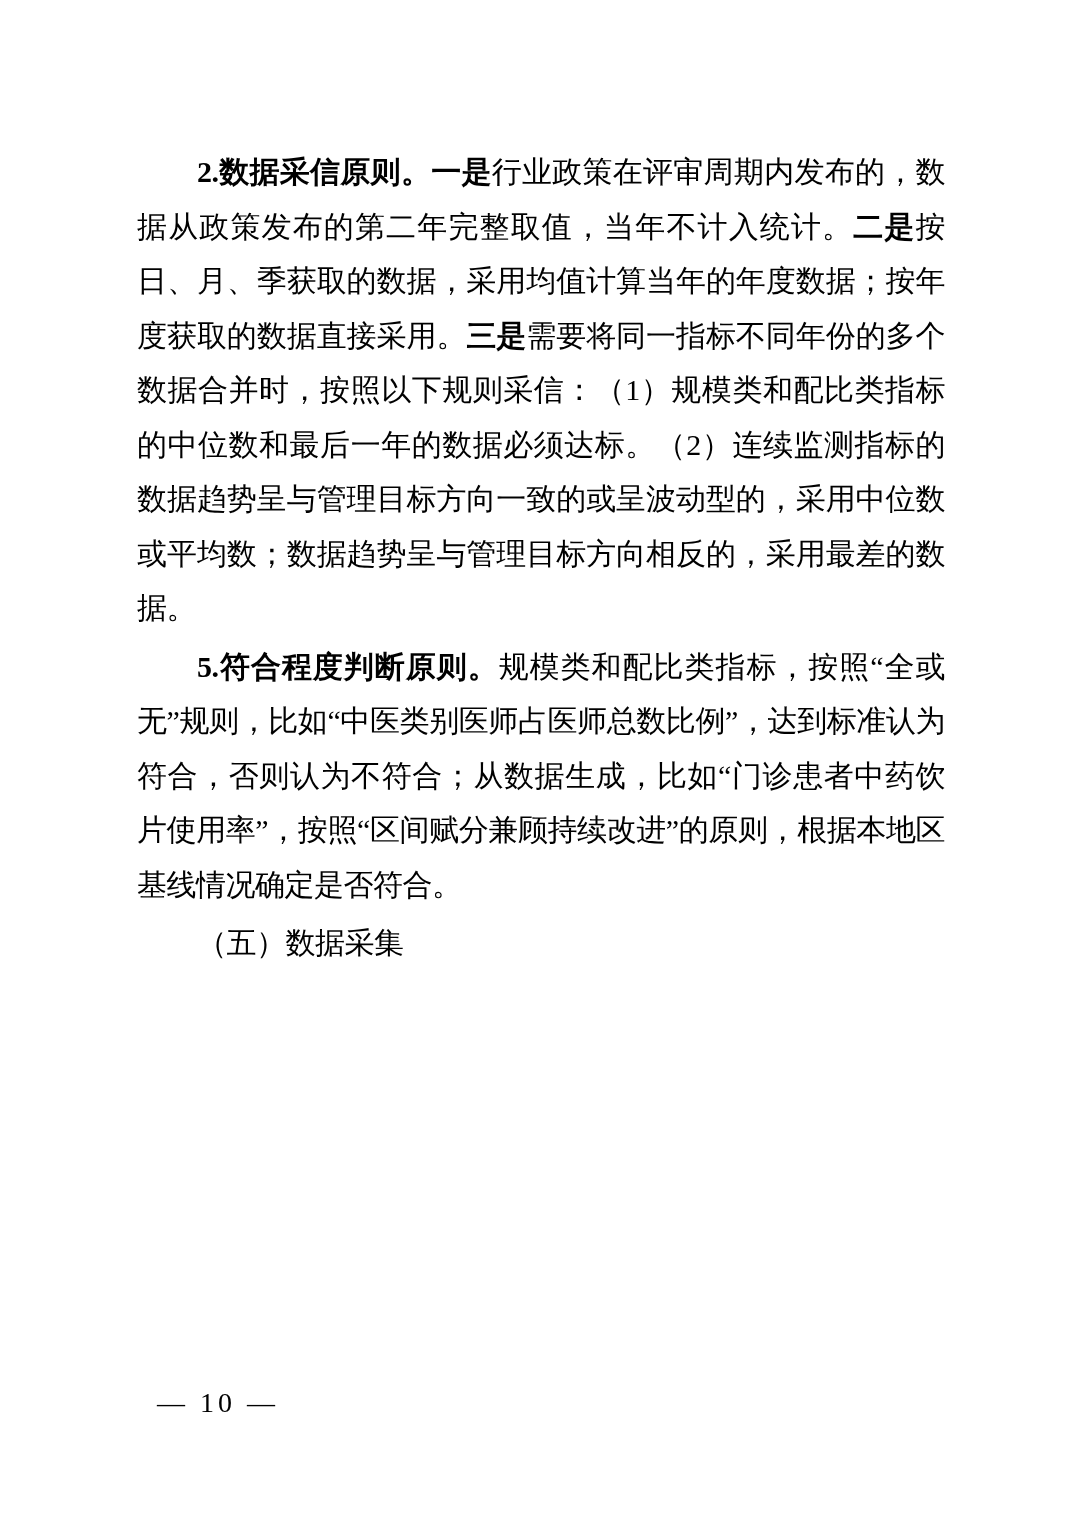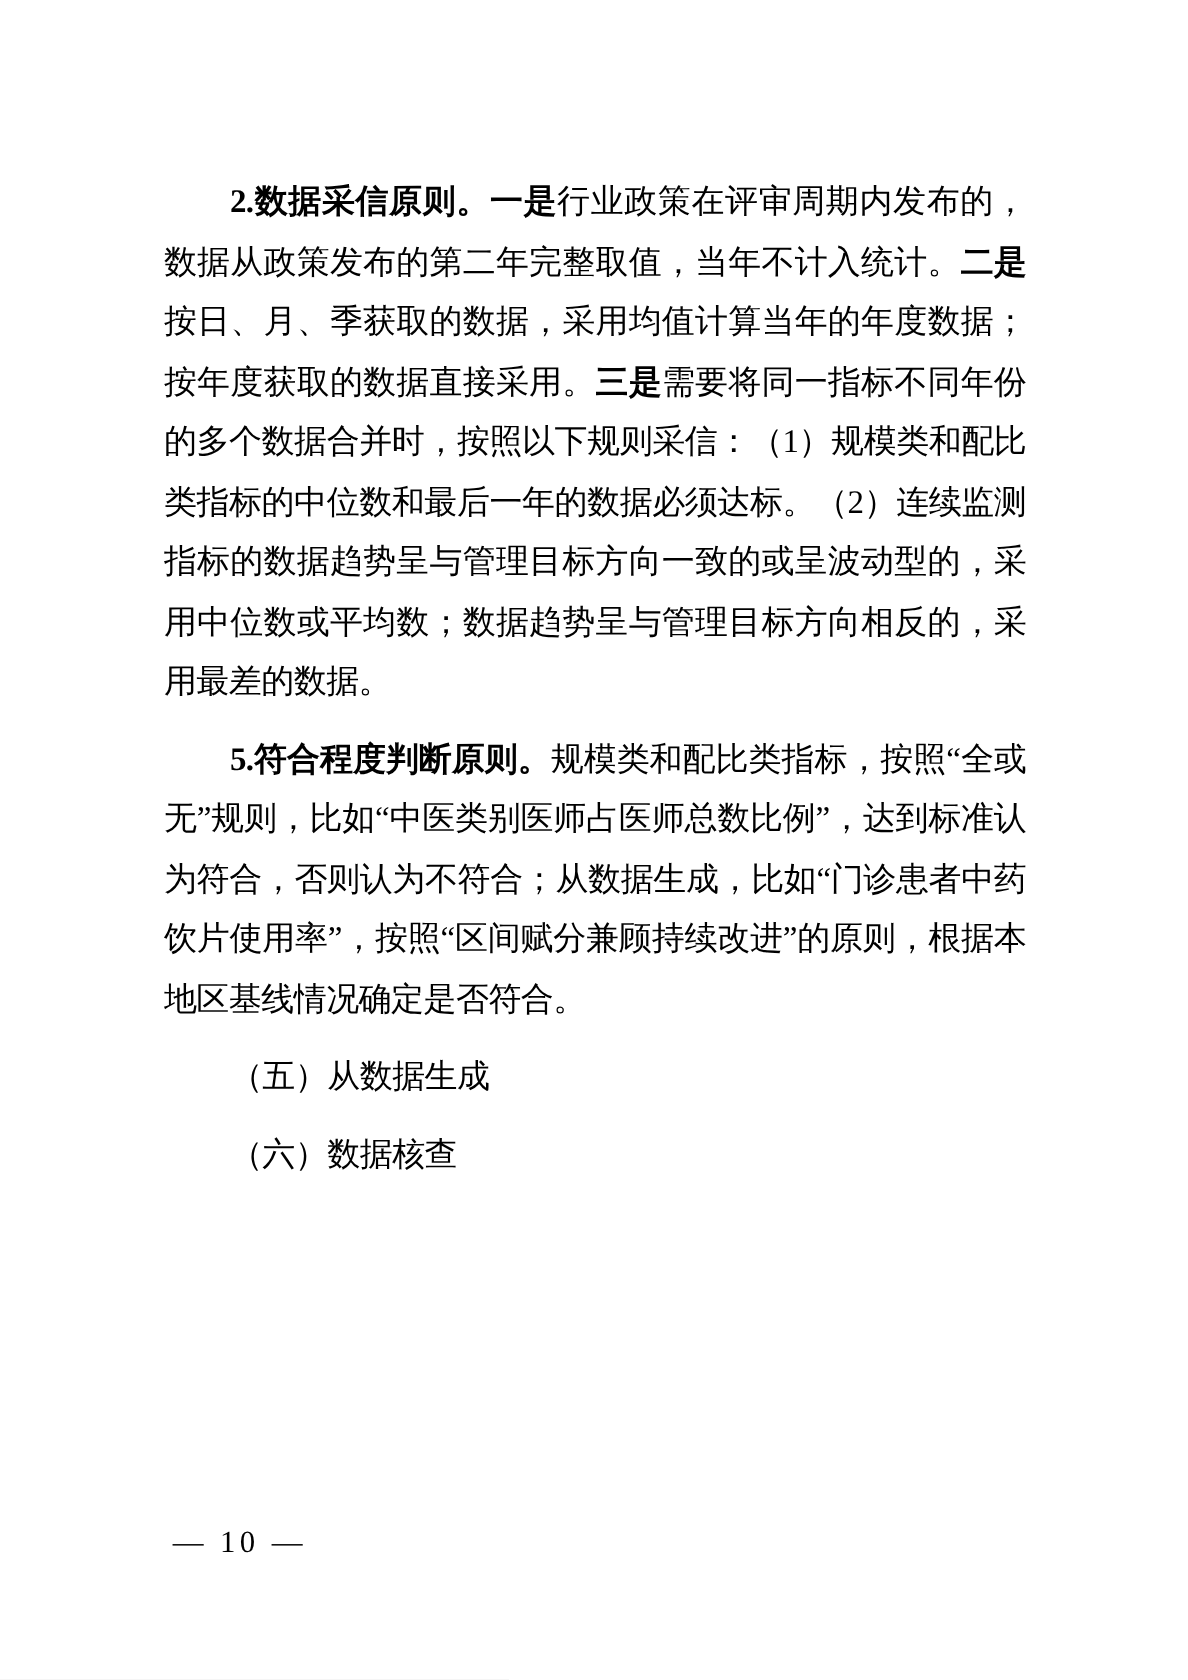--- a/index.html
+++ b/index.html
@@ -17,21 +17,21 @@
     font-family: "Liberation Serif", serif;
     overflow: hidden;
   }
   .content {
     position: absolute;
     left: 133px;
     top: 141px;
     width: 816px;
   }
   .content p {
-    margin: 16px;
+    margin: 4px;
     font-size: 30px;
     line-height: 54.5px;
     letter-spacing: -0.5px;
     text-align: justify;
     text-justify: inter-character;
     text-indent: 2em;
     word-break: break-all;
   }
   .run-bold {
     font-weight: bold;
@@ -52,22 +52,21 @@
 </head>
 <body>
 
 <div class="page">
   <div class="content">
 
     <p><span class="run-bold">2.数据采信原则。一是</span><span>行业政策在评审周期内发布的，数据从政策发布的第二年完整取值，当年不计入统计。</span><span class="run-bold">二是</span><span>按日、月、季获取的数据，采用均值计算当年的年度数据；按年度获取的数据直接采用。</span><span class="run-bold">三是</span><span>需要将同一指标不同年份的多个数据合并时，按照以下规则采信：（1）规模类和配比类指标的中位数和最后一年的数据必须达标。（2）连续监测指标的数据趋势呈与管理目标方向一致的或呈波动型的，采用中位数或平均数；数据趋势呈与管理目标方向相反的，采用最差的数据。</span></p>
 
     <p><span class="run-bold">5.符合程度判断原则。</span><span>规模类和配比类指标，按照“全或无”规则，比如“中医类别医师占医师总数比例”，达到标准认为符合，否则认为不符合；从数据生成，比如“门诊患者中药饮片使用率”，按照“区间赋分兼顾持续改进”的原则，根据本地区基线情况确定是否符合。</span></p>
 
-    <p class="heading-kai">（五）从数据生成</p>
+    <p class="heading-kai">（五）数据采集</p>
 
 
-    <p class="heading-kai">（六）数据核查</p>
 
 
   </div>
 
   <div class="footer">— 10 —</div>
 </div>
 
 </body></html>

